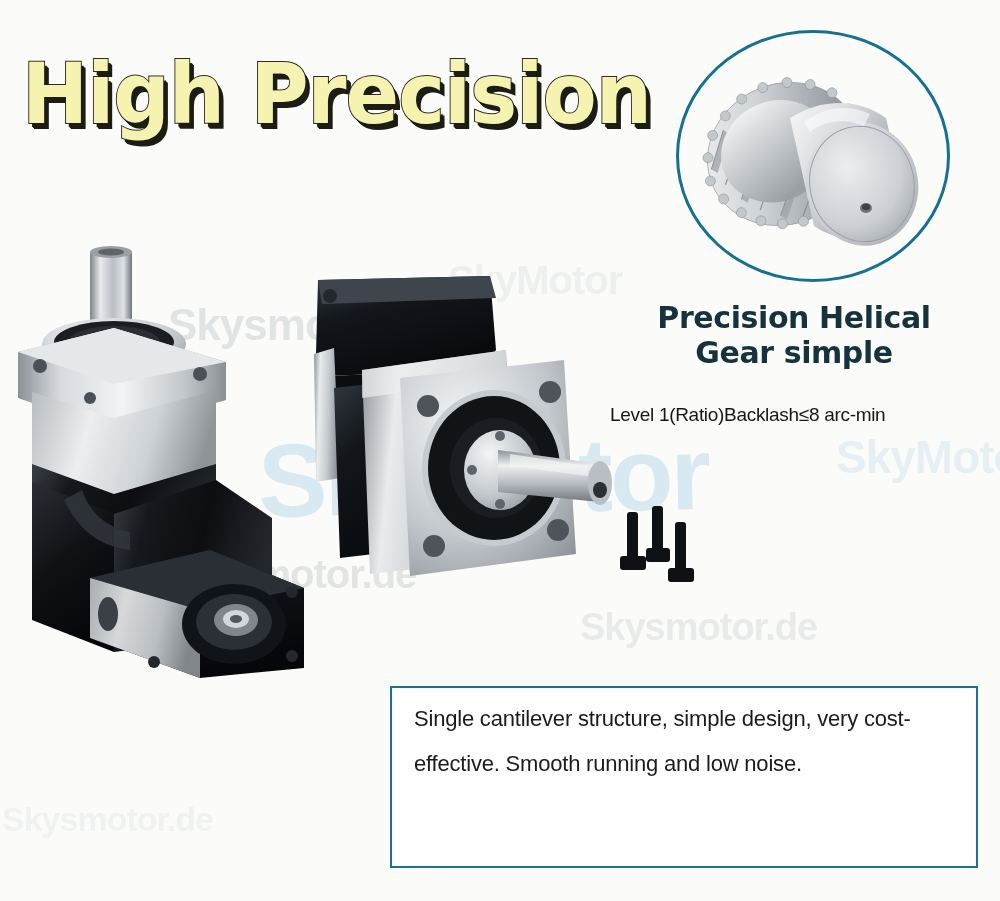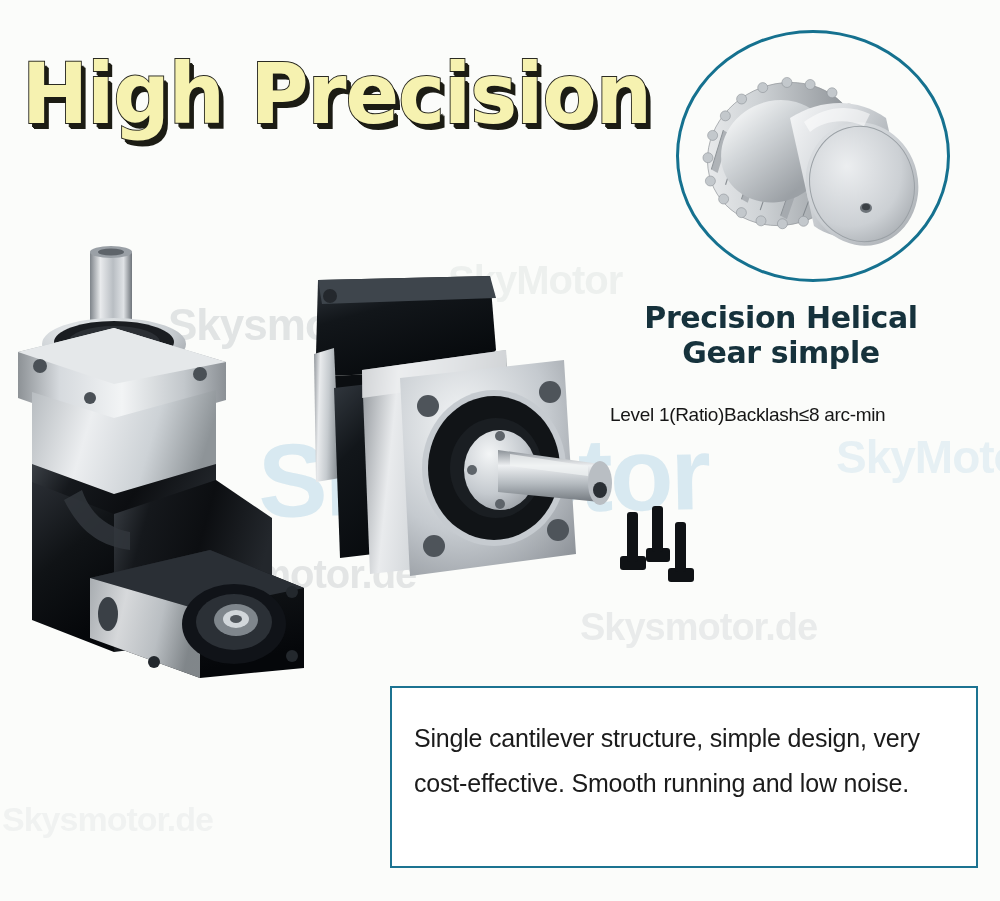--- a/index.html
+++ b/index.html
@@ -47,21 +47,21 @@
     position:absolute; left:4px; top:4px;
     width:274px; height:252px;
     border:3px solid #15718f;
     border-radius:50%;
     background:transparent;
   }
   #gear-art { position:absolute; left:0; top:0; width:284px; height:262px; }
 
   
   #gear-headline {
-    position:absolute; left:591px; top:300px;
+    position:absolute; left:604px; top:300px;
     width:380px;
     text-align:center;
     font-family:"DejaVu Sans", sans-serif;
     font-weight:bold;
     font-size:30px;
     line-height:35px;
     color:#16323c;
     letter-spacing:-0.4px;
   }
   #gear-headline .ln { display:block; white-space:nowrap; }
@@ -82,24 +82,24 @@
   
   #desc-box {
     position:absolute;
     left:390px; top:686px;
     width:588px; height:182px;
     border:2px solid #1c7391;
     background:#ffffff;
   }
   #desc-text {
     position:absolute;
-    left:22px; top:28px;
+    left:22px; top:8px;
     width:548px;
     font-family:"Liberation Sans", sans-serif;
-    font-size:25px;
+    font-size:22px;
     line-height:45px;
     color:#1b1b1b;
     letter-spacing:-0.2px;
   }
 
   
   .wm {
     position:absolute;
     font-family:"Liberation Sans", sans-serif;
     font-weight:bold;

